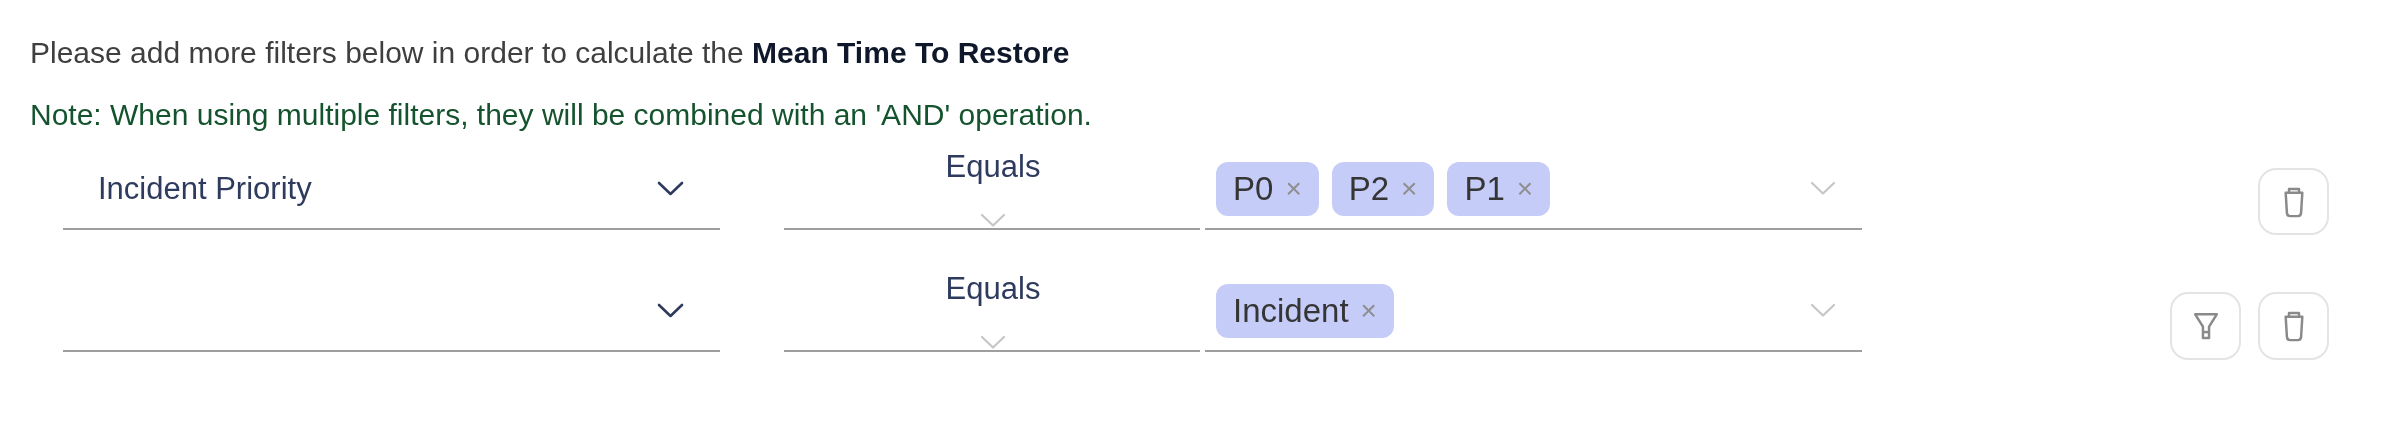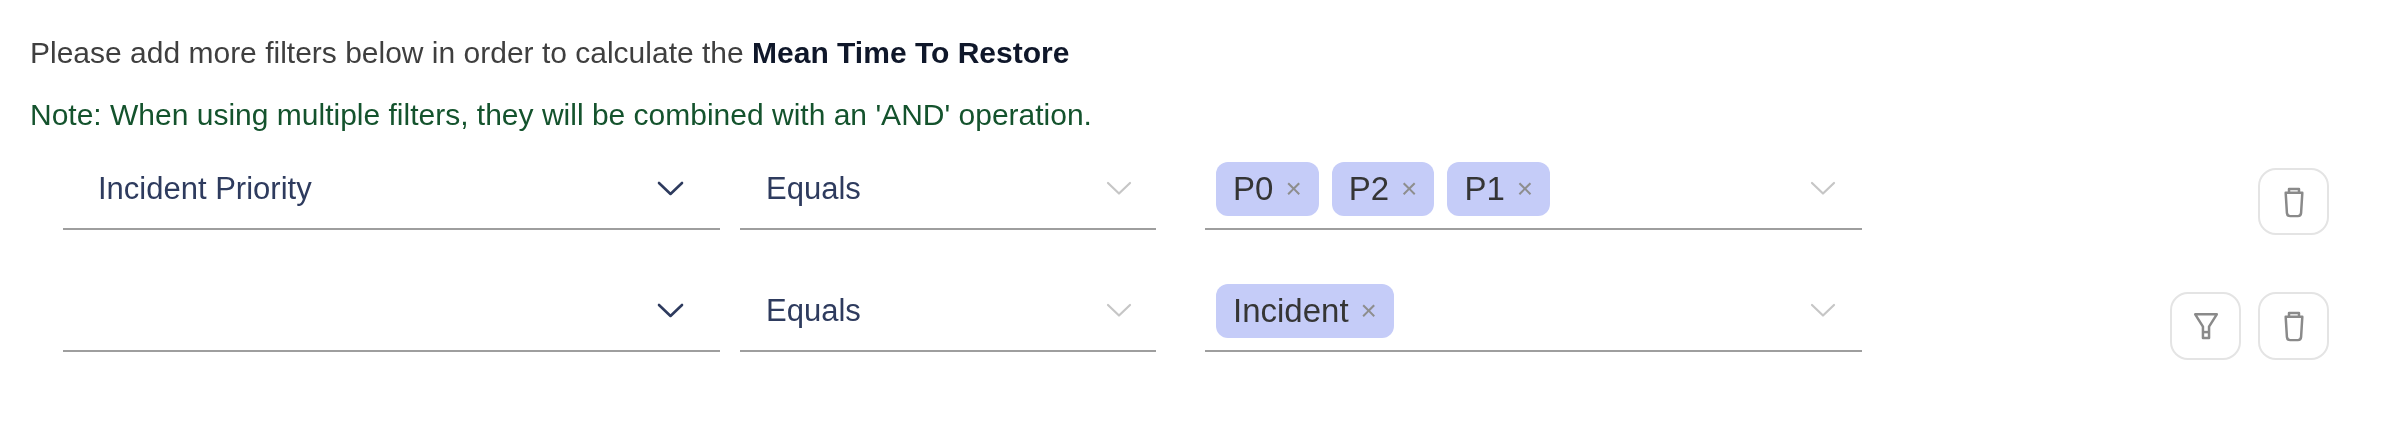--- a/index.html
+++ b/index.html
@@ -26,21 +26,21 @@
   .row-1 { top: 149px; }
   .row-2 { top: 271px; }
 
   .field {
     position: absolute; top: 0; height: 100%;
     border-bottom: 2px solid #9e9e9e;
     display: flex; align-items: center;
     background: transparent; cursor: pointer;
   }
   .field-attr  { left: 63px;   width: 657px; padding-left: 35px; padding-right: 36px; }
-  .field-op    { left: 740px;  width: 416px; padding-left: 26px; padding-right: 24px; }
+  .field-op    { left: 784px;  width: 416px; padding-left: 26px; padding-right: 24px; flex-direction: column; }
   .field-vals  { left: 1205px; width: 657px; padding-left: 11px; padding-right: 26px; }
 
   .field-label {
     font-size: 31px; color: #2e3b5e; white-space: nowrap; text-align: right;
   }
   .spacer { flex: 1; }
 
   .chev { flex: 0 0 auto; display: block; }
 
   

